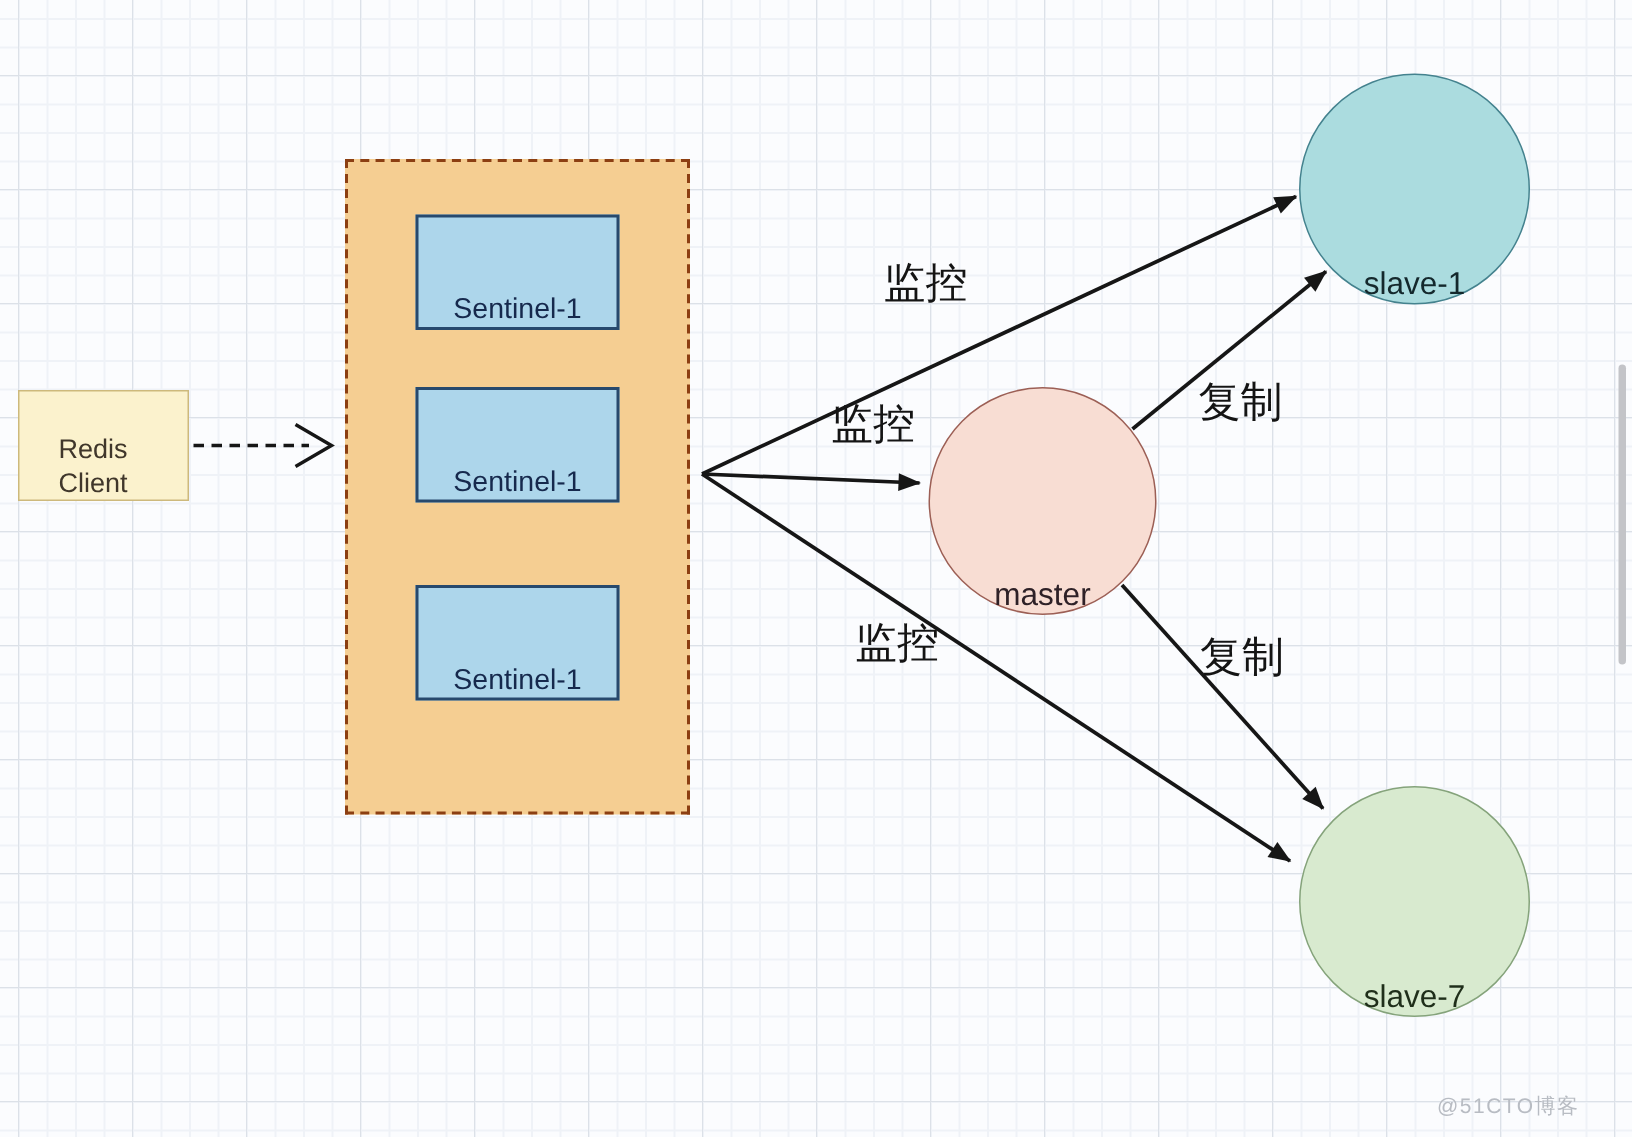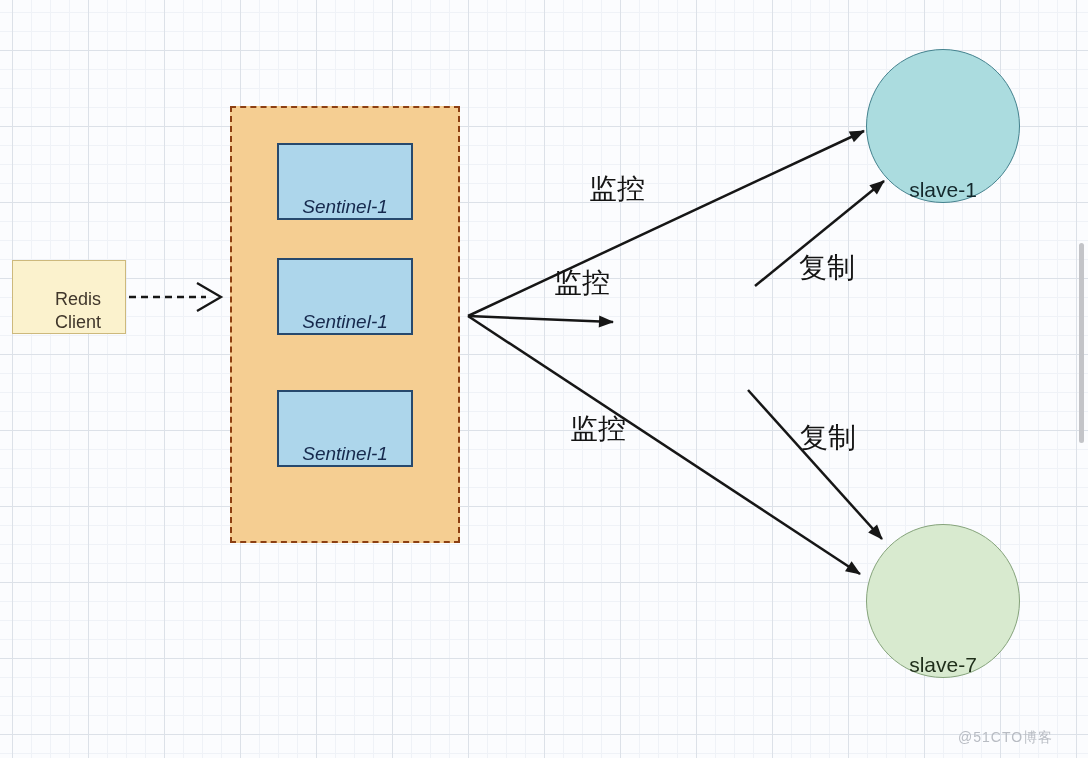--- a/index.html
+++ b/index.html
@@ -20,32 +20,32 @@
     background-position: 12px 50px;
   }
   .arrows { position: absolute; left: 0; top: 0; width: 1088px; height: 758px; pointer-events: none; }
 
   .node { position: absolute; display: flex; align-items: flex-end; justify-content: center; box-sizing: border-box; }
 
   .client-box {
     left: 12px; top: 260px; width: 114px; height: 74px;
     background: #fbf2cd; border: 1.5px solid #cdb97c;
     font-size: 18px; color: #40372b; line-height: 1.25;
-    justify-content: flex-start; padding-left: 42px;
+    justify-content: flex-start; padding-left: 26px;
   }
   .client-box .lines span { display: block; }
 
   .sentinel-group {
     left: 230px; top: 106px; width: 230px; height: 437px;
     background: #f5ce92; border: 2px dashed #8c3f12;
   }
   .sentinel-box {
     left: 277px; width: 136px; height: 77px;
     background: #add6eb; border: 2px solid #27496d;
-    font-size: 19px; color: #16294d; font-style: italic;
+    font-size: 19px; color: #16294d;
   }
   .sentinel-1 { top: 143px; }
   .sentinel-2 { top: 258px; }
   .sentinel-3 { top: 390px; }
 
   .circle { border-radius: 50%; font-size: 21px; }
   .master-circle {
     left: 619px; top: 258px; width: 152px; height: 152px;
     background: #f8ddd3; border: 1.5px solid #9c5f55; color: #2e2127;
   }
@@ -112,20 +112,23 @@
   <div class="node sentinel-box sentinel-1">
     <span>Sentinel-1</span>
   </div>
   <div class="node sentinel-box sentinel-2">
     <span>Sentinel-1</span>
   </div>
   <div class="node sentinel-box sentinel-3">
     <span>Sentinel-1</span>
   </div>
 
+  <div class="node circle master-circle">
+    <span>master</span>
+  </div>
   <div class="node circle slave1-circle">
     <span>slave-1</span>
   </div>
   <div class="node circle slave2-circle">
     <span>slave-7</span>
   </div>
 
   <div class="edge-label lbl-monitor-1">监控</div>
   <div class="edge-label lbl-monitor-2">监控</div>
   <div class="edge-label lbl-monitor-3">监控</div>

